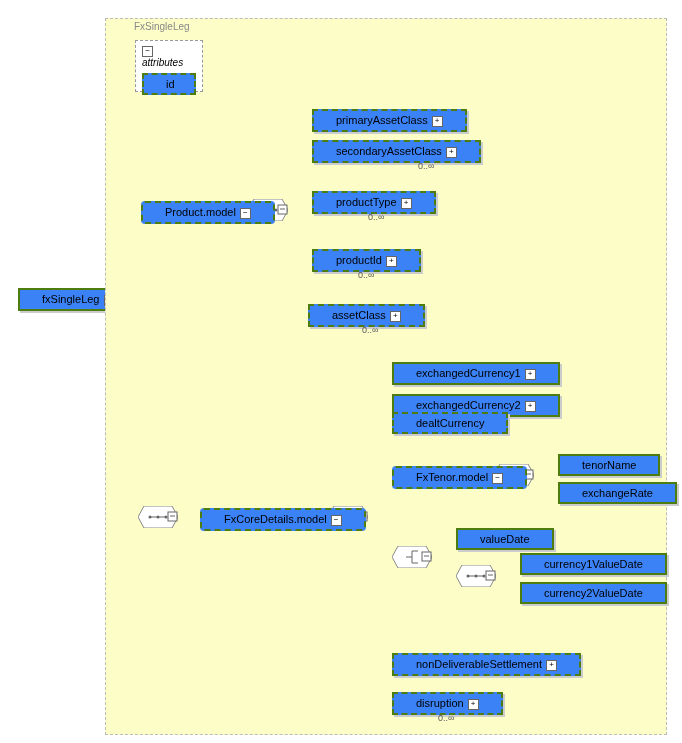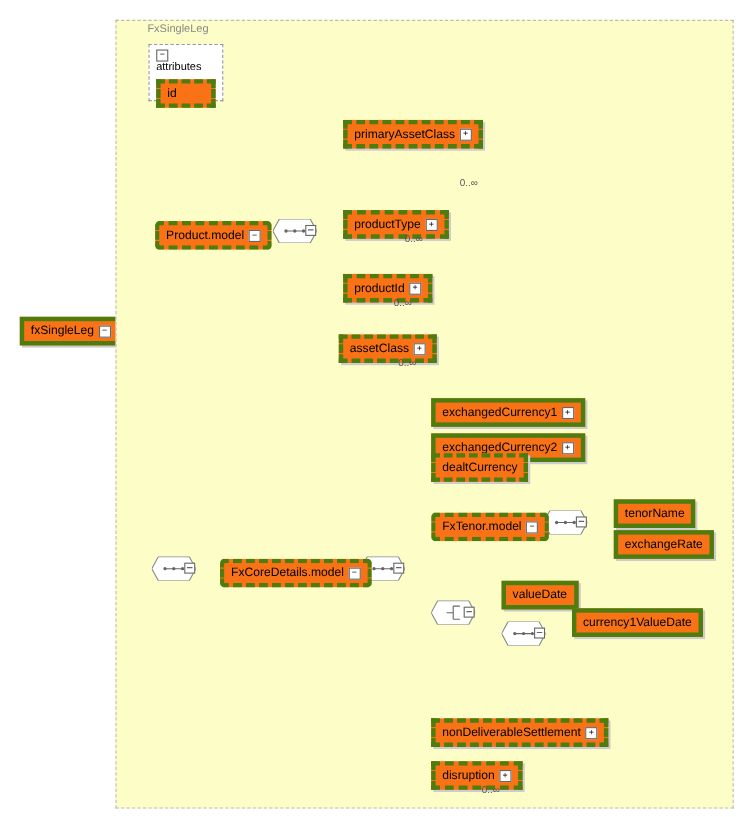--- a/index.html
+++ b/index.html
@@ -1,26 +1,26 @@
 <!DOCTYPE html>
 <html><head>
 <meta charset="utf-8">
 <style>
 body{margin:0;font-family:Arial,sans-serif;font-size:11px;background:#fff}
 .wrap{position:relative;width:682px;height:743px}
 svg{position:absolute;top:0;left:0}
-.node{position:absolute;background:#f97316;border:4px solid #4d7c0f;padding:3px 6px;white-space:nowrap}
+.node{position:absolute;background:#3b82f6;border:2px solid #4d7c0f;padding:3px 22px;white-space:nowrap}
 .node.dashed{border-style:dashed}
 .node.solid{border-style:solid}
 .shadow{box-shadow:2px 2px 0 #ccc}
 .expbox{display:inline-block;width:9px;height:9px;border:1px solid #666;font-size:8px;line-height:8px;text-align:center;margin-left:4px;vertical-align:middle;background:#fff}
 .card{position:absolute;font-size:9px;color:#555}
 .typebox{position:absolute;border:1px dashed #bbb;background:#fdfdc8}
 .attrbox{position:absolute;border:1px dashed #999;background:#fff;padding:2px}
-.attrhdr{font-size:10px;padding:2px 4px}
+.attrhdr{font-style:italic;font-size:10px;padding:2px 4px}
 .seqshape{position:absolute}
 .seqshape svg{position:static}
 .choiceshape{position:absolute}
 .choiceshape svg{position:static}
 </style>
 </head>
 <body>
 
 <div class="wrap">
 <svg width="682" height="743">
@@ -140,37 +140,39 @@
         <line x1="20" y1="5" x2="20" y2="17" stroke="#666"></line>
         <line x1="20" y1="5" x2="26" y2="5" stroke="#666"></line>
         <line x1="20" y1="17" x2="26" y2="17" stroke="#666"></line>
         <rect x="30" y="6" width="9" height="9" fill="#fff" stroke="#666"></rect>
         <line x1="32" y1="10" x2="37" y2="10" stroke="#666"></line>
       </svg></div>
 
 <div class="node dashed shadow" style="left:312px;top:109px"><span>primaryAssetClass</span><span class="expbox">+</span></div>
 
 <div class="node dashed" style="left:141px;top:201px;border-radius:4px"><span>Product.model</span><span class="expbox">−</span></div>
+<div class="node dashed shadow" style="left:312px;top:140px"><span>secondaryAssetClass</span><span class="expbox">+</span></div>
 <div class="card" style="left:418px;top:161px">0..∞</div>
 <div class="node dashed shadow" style="left:312px;top:191px"><span>productType</span><span class="expbox">+</span></div>
 <div class="card" style="left:368px;top:212px">0..∞</div>
 <div class="node dashed shadow" style="left:312px;top:249px"><span>productId</span><span class="expbox">+</span></div>
 <div class="card" style="left:358px;top:270px">0..∞</div>
 <div class="node dashed shadow" style="left:308px;top:304px"><span>assetClass</span><span class="expbox">+</span></div>
 <div class="card" style="left:362px;top:325px">0..∞</div>
 
 <div class="node dashed" style="left:200px;top:508px;border-radius:4px"><span>FxCoreDetails.model</span><span class="expbox">−</span></div>
 
 <div class="node solid shadow" style="left:392px;top:362px"><span>exchangedCurrency1</span><span class="expbox">+</span></div>
 <div class="node solid shadow" style="left:392px;top:394px"><span>exchangedCurrency2</span><span class="expbox">+</span></div>
 <div class="node dashed shadow" style="left:392px;top:412px">dealtCurrency</div>
 <div class="node dashed" style="left:392px;top:466px;border-radius:4px"><span>FxTenor.model</span><span class="expbox">−</span></div>
 <div class="node solid shadow" style="left:558px;top:454px">tenorName</div>
 <div class="node solid shadow" style="left:558px;top:482px">exchangeRate</div>
 
 <div class="node solid shadow" style="left:456px;top:528px">valueDate</div>
 <div class="node solid shadow" style="left:520px;top:553px">currency1ValueDate</div>
+<div class="node solid shadow" style="left:520px;top:582px">currency2ValueDate</div>
 
 <div class="node dashed shadow" style="left:392px;top:653px"><span>nonDeliverableSettlement</span><span class="expbox">+</span></div>
 <div class="node dashed shadow" style="left:392px;top:692px"><span>disruption</span><span class="expbox">+</span></div>
 <div class="card" style="left:438px;top:713px">0..∞</div>
 
 </div>
 
 </body></html>

